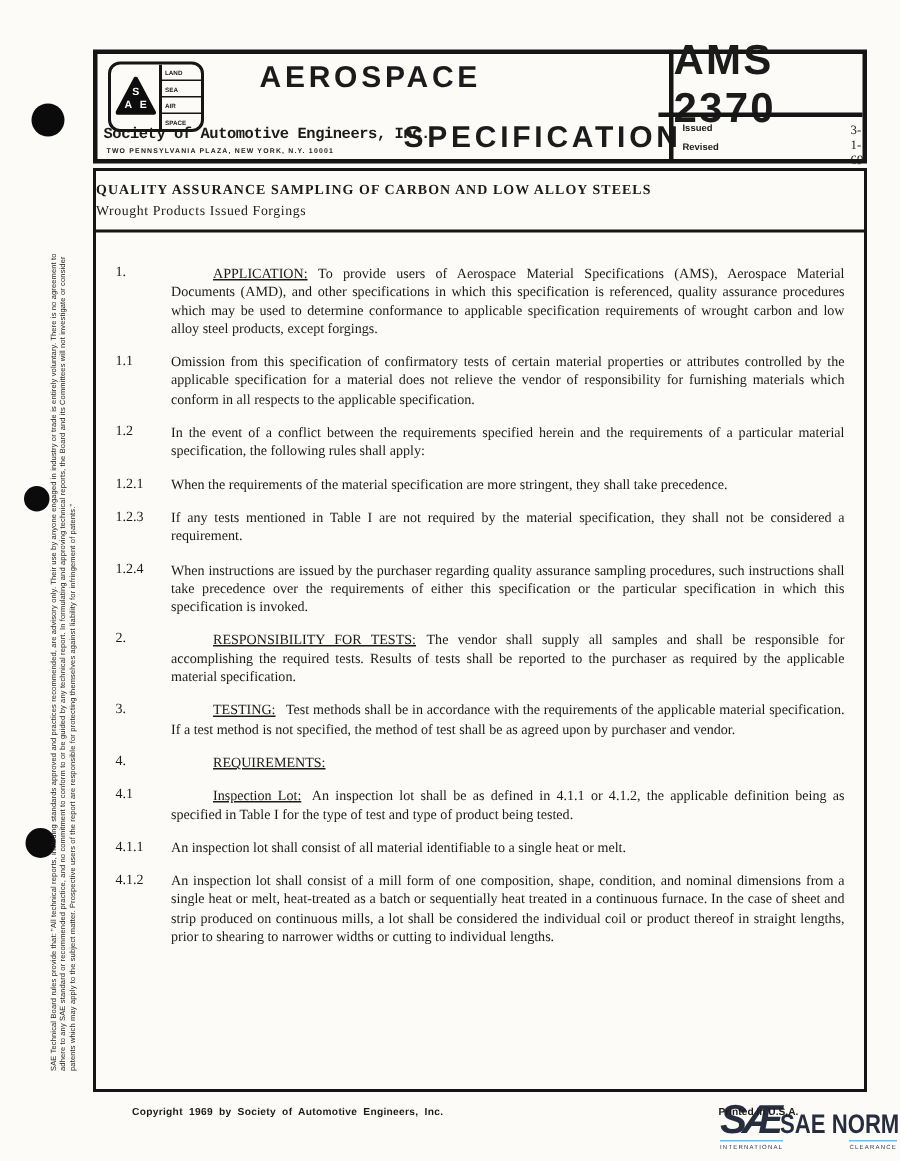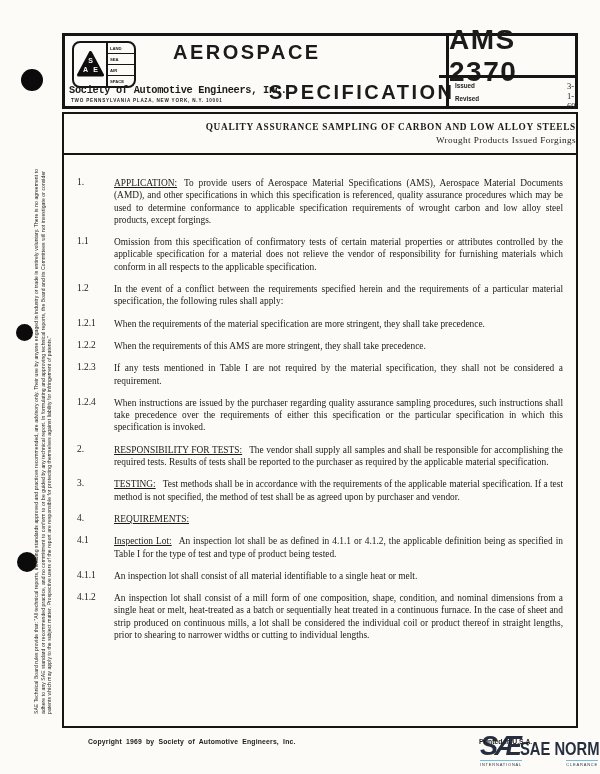--- a/index.html
+++ b/index.html
@@ -64,29 +64,29 @@
   }
   .issued-label { left:390px; top:46px; }
   .revised-label { left:390px; top:59px; }
   .issued-date { position:absolute; left:502px; top:45px; font-size:8.5px; }
 
   
   .content-box {
     position:absolute; left:62px; top:112px; width:516px; height:616px;
     border:2.5px solid #151515; box-sizing:border-box;
   }
-  .title-area { height:41px; border-bottom:2px solid #151515; text-align:right; padding-top:8px; box-sizing:border-box; }
+  .title-area { height:41px; border-bottom:2px solid #151515; text-align:left; padding-top:8px; box-sizing:border-box; }
   .title-l1 { font-size:9.3px; font-weight:bold; letter-spacing:0.7px; }
   .title-l2 { font-size:9.2px; margin-top:3px; letter-spacing:0.4px; }
 
   .body-text { padding:22px 13px 0 13px; }
   .para { display:flex; margin-bottom:10px; }
   .p-num { width:37px; flex:none; font-size:9.4px; }
   .p-body { flex:1; font-size:9.4px; line-height:12.3px; text-align:justify; }
-  .p-lead { text-decoration:underline; margin-right:7px; }
+  .p-lead { text-decoration:underline; margin-right:7px;margin-left:28px; }
 
   
   .copyright {
     position:absolute; left:88px; top:738px;
     font-family:"Liberation Sans", sans-serif; font-weight:bold; font-size:6.8px; letter-spacing:0.2px; word-spacing:2px;
   }
   .printed {
     position:absolute; left:479px; top:738px; z-index:2;
     font-family:"Liberation Sans", sans-serif; font-weight:bold; font-size:6.8px;
   }
@@ -161,24 +161,20 @@
   <div class="para">
     <span class="p-num">1.2</span>
     <span class="p-body"><span class="p-text">In the event of a conflict between the requirements specified herein and the requirements of a particular material specification, the following rules shall apply:</span></span>
   </div>
 
   <div class="para">
     <span class="p-num">1.2.1</span>
     <span class="p-body"><span class="p-text">When the requirements of the material specification are more stringent, they shall take precedence.</span></span>
   </div>
 
-  <div class="para">
-    <span class="p-num">1.2.2</span>
-    <span class="p-body"><span class="p-text">When the requirements of this AMS are more stringent, they shall take precedence.</span></span>
-  </div>
 
   <div class="para">
     <span class="p-num">1.2.3</span>
     <span class="p-body"><span class="p-text">If any tests mentioned in Table I are not required by the material specification, they shall not be considered a requirement.</span></span>
   </div>
 
   <div class="para">
     <span class="p-num">1.2.4</span>
     <span class="p-body"><span class="p-text">When instructions are issued by the purchaser regarding quality assurance sampling procedures, such instructions shall take precedence over the requirements of either this specification or the particular specification in which this specification is invoked.</span></span>
   </div>

